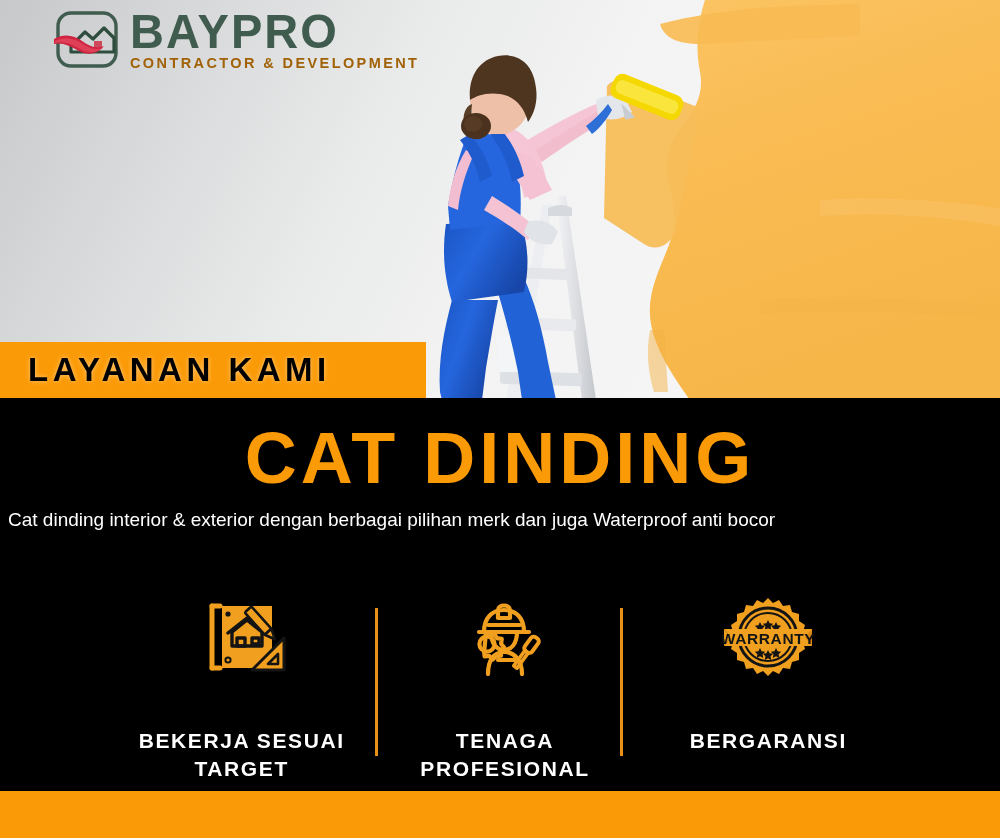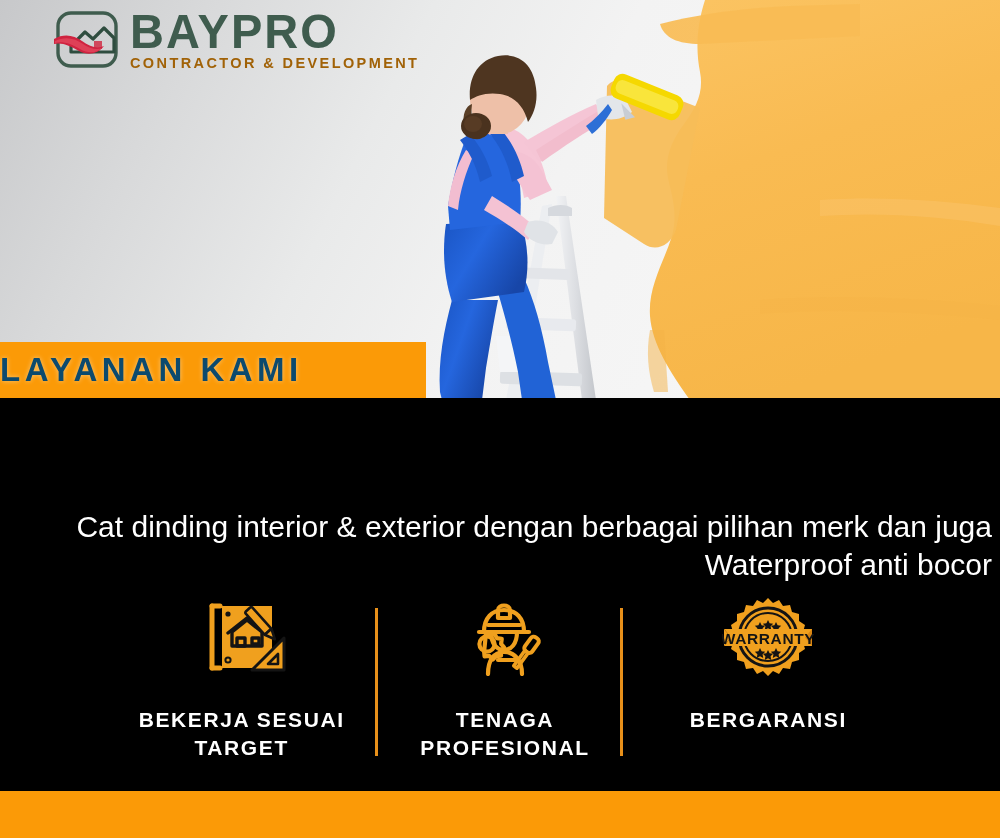--- a/index.html
+++ b/index.html
@@ -63,24 +63,25 @@
   .service-banner {
     position:absolute;
     left:0; top:342px;
     width:426px; height:56px;
     background:#fb9a07;
     display:flex;
     align-items:center;
     z-index:7;
   }
   .service-banner-label {
-    color:#0c4a6e;
+    color:#000000;
     font-size:33px;
     font-weight:bold;
     letter-spacing:4.5px;
+    padding-left:28px;
     text-shadow:0 0 5px rgba(255,255,255,0.45);
     white-space:nowrap;
   }
 
   
   .body-panel {
     position:absolute;
     left:0; top:398px;
     width:1000px; height:393px;
     background:#000000;
@@ -96,43 +97,44 @@
     font-size:72px;
     font-weight:bold;
     letter-spacing:4px;
     line-height:1;
   }
 
   .subheadline {
     position:absolute;
     left:0; top:110px;
     width:1000px;
-    text-align:right;
+    text-align:left;
     color:#ffffff;
-    font-size:30px;
+    font-size:19px;
     font-weight:normal;
     line-height:1.28;
     padding:0 8px;
   }
 
   
   .features {
     position:absolute;
     left:110px; top:200px;
     width:790px; height:165px;
     display:flex;
     align-items:flex-start;
   }
   .feature {
     flex:1 1 0;
     display:flex;
     flex-direction:column;
     align-items:center;
     position:relative;
     padding:0 8px;
+    gap:21px;
   }
   .feature-icon { height:78px; display:flex; align-items:center; justify-content:center; }
   .feature-icon svg { display:block; }
   .feature-label {
     margin-top:30px;
     color:#ffffff;
     font-size:21px;
     font-weight:bold;
     letter-spacing:1.6px;
     line-height:1.35;
@@ -289,20 +291,21 @@
       <div class="logo-sub">CONTRACTOR &amp; DEVELOPMENT</div>
     </div>
   </div>
 
   <div class="service-banner">
     <span class="service-banner-label">LAYANAN KAMI</span>
   </div>
 
   <div class="body-panel">
 
+    <div class="headline">CAT DINDING</div>
 
     <div class="subheadline">Cat dinding interior &amp; exterior dengan berbagai pilihan merk dan juga Waterproof anti bocor</div>
 
     <div class="features">
 
       <div class="feature">
         <div class="feature-icon">
           <svg width="92" height="78" viewBox="0 0 92 78">
             <g fill="none" stroke="#f0a01e" stroke-width="5" stroke-linecap="round" stroke-linejoin="round">
               <path d="M16,8 L16,70"></path>

